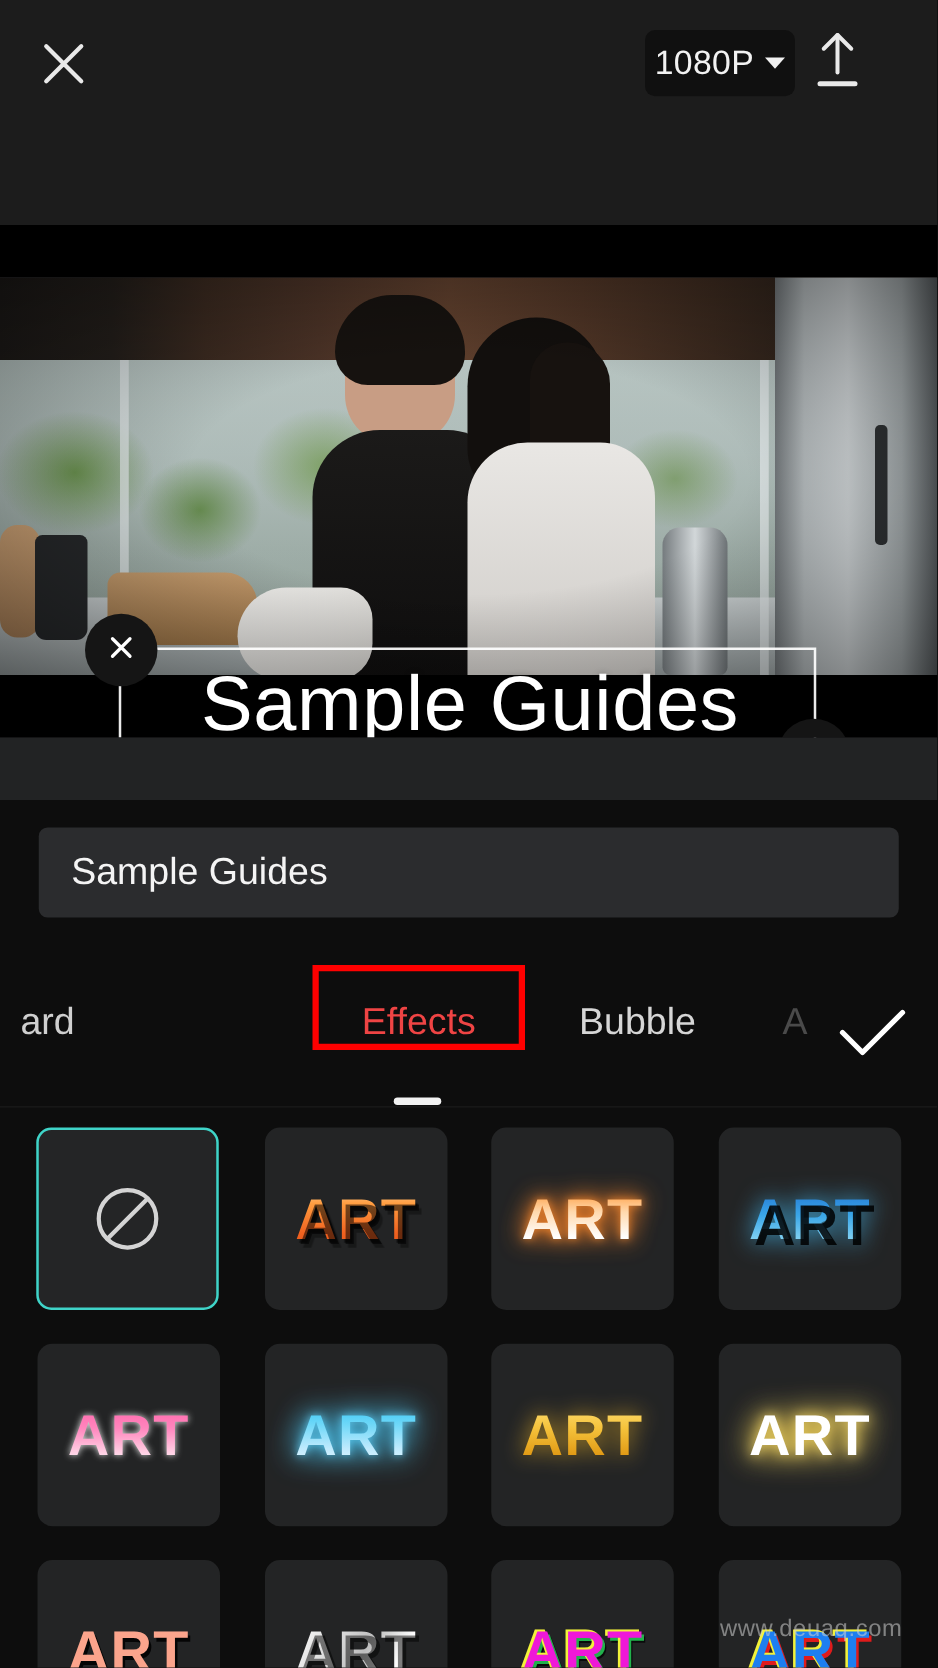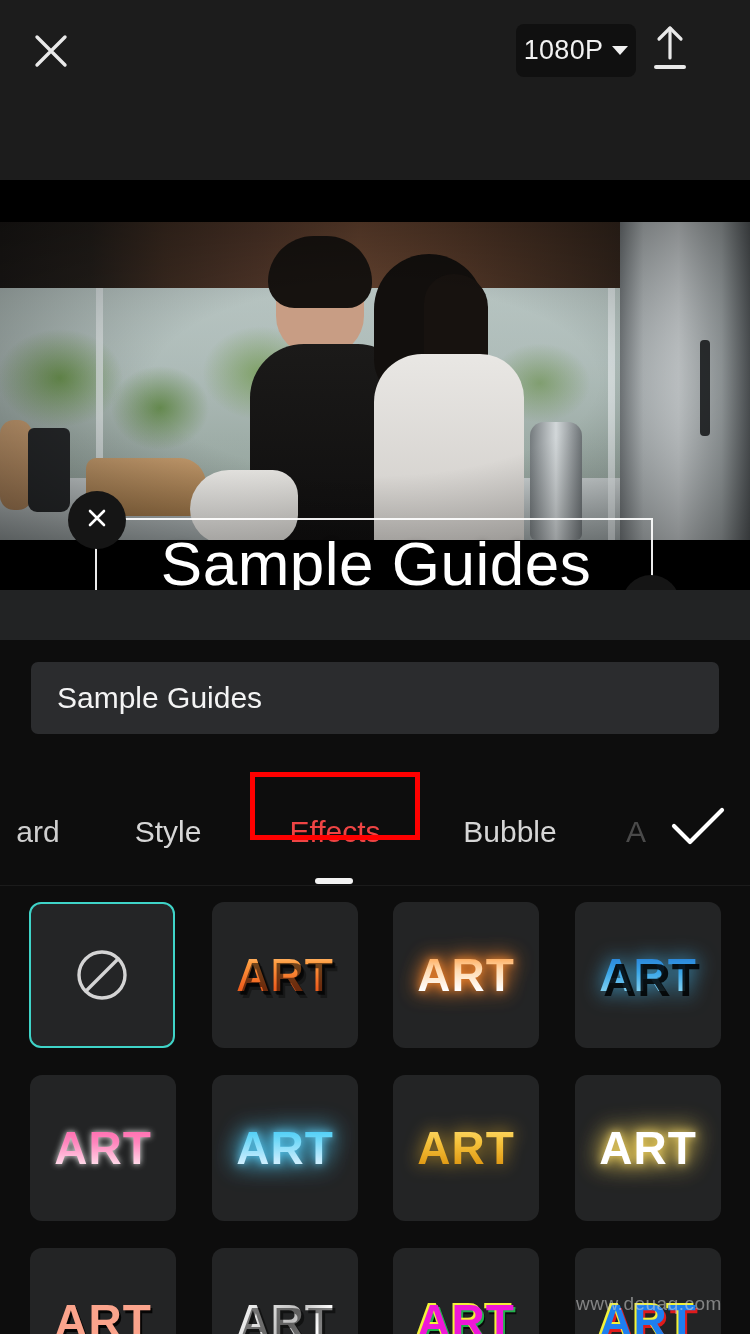--- a/index.html
+++ b/index.html
@@ -190,21 +190,21 @@
   }
   .text-input {
     position: absolute; left: 31px; top: 22px; width: 688px; height: 72px;
     background: #2b2c2e; border-radius: 7px;
     display: flex; align-items: center; padding-left: 26px;
   }
   .text-input span { color: #f4f4f4; font-size: 30px; }
 
   
   .tabs {
-    position: absolute; left: 0; top: 152px; width: 750px; height: 80px;
+    position: absolute; left: 0; top: 138px; width: 750px; height: 80px;
   }
   .tab {
     position: absolute; top: 0; height: 80px;
     display: flex; align-items: center; justify-content: center;
     color: #d6d6d6; font-size: 30px; white-space: nowrap;
   }
   .tab.cut { color: #cfcfcf; }
   .tab.active { color: #ef4444; }
   .tab-underline {
     position: absolute; left: 315px; top: 238px; width: 38px; height: 6px;
@@ -394,23 +394,20 @@
   <div class="panel">
 
     <div class="text-input">
       <span>Sample Guides</span>
     </div>
 
     <div class="tabs">
       <div class="tab cut" style="left:-18px; width:112px;">
         <span>ard</span>
       </div>
-      <div class="tab" style="left:104px; width:128px;">
-        <span>Style</span>
-      </div>
       <div class="tab active" style="left:255px; width:160px;">
         <span>Effects</span>
       </div>
       <div class="tab" style="left:440px; width:140px;text-align:center;">
         <span>Bubble</span>
       </div>
       <div class="tab cut" style="left:615px; width:42px; color:#4a4a4a;">
         <span>A</span>
       </div>
     </div>

